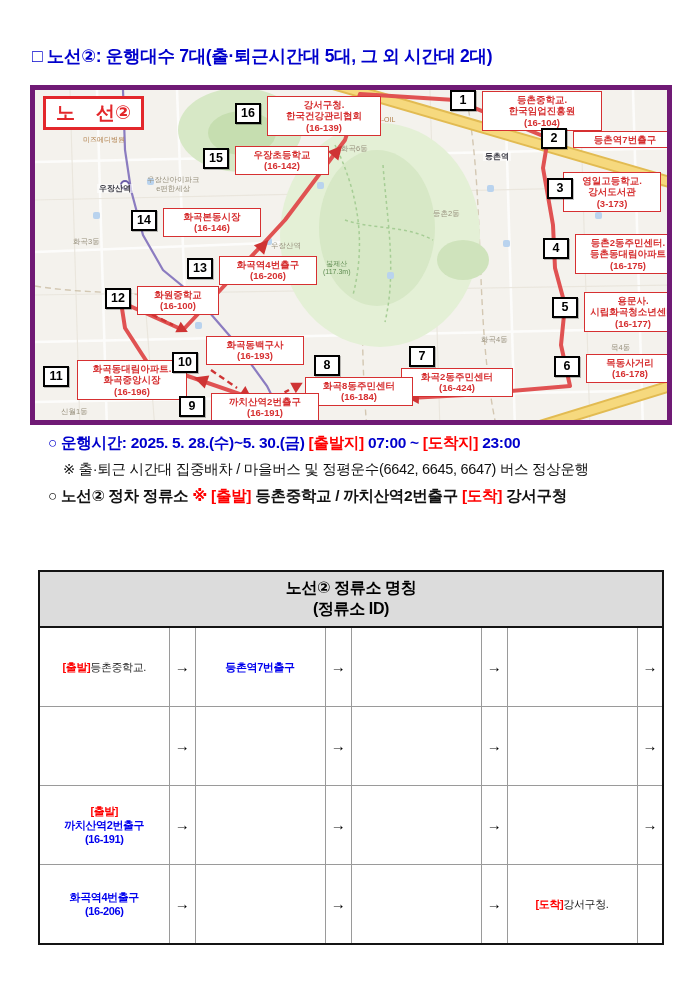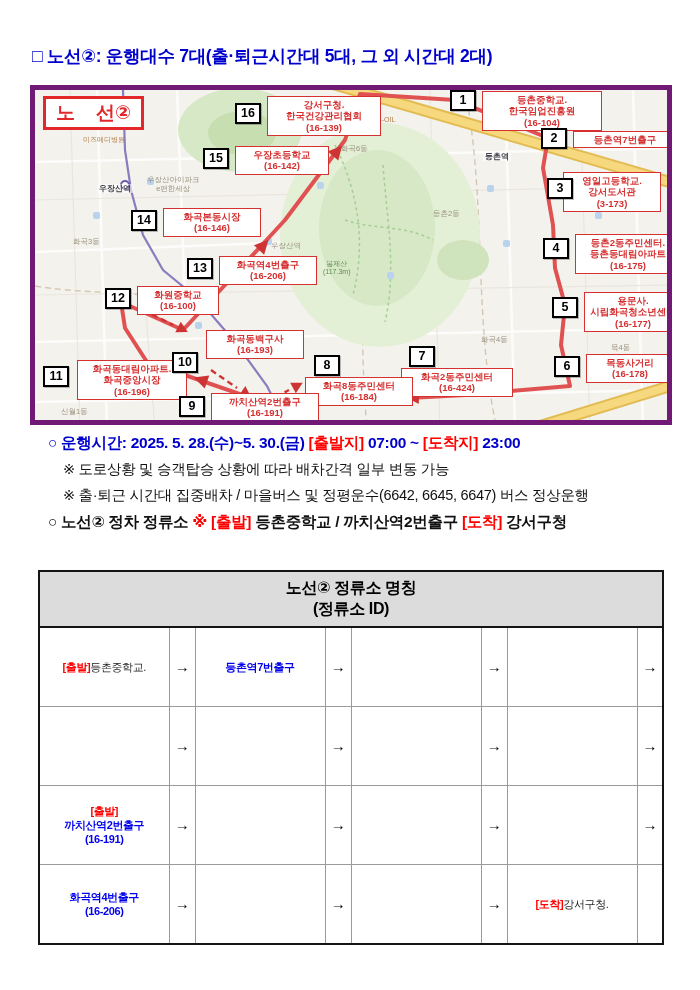--- a/index.html
+++ b/index.html
@@ -182,21 +182,21 @@
         <div class="stop-label" style="left: 270px; top: 287px; width: 100px;">
           <div>화곡8동주민센터</div>
           <div>(16-184)</div>
         </div>
         <div class="stop-num" style="left: 144px; top: 306px;">9</div>
         <div class="stop-label" style="left: 176px; top: 303px; width: 100px;">
           <div>까치산역2번출구</div>
           <div>(16-191)</div>
         </div>
         <div class="stop-num" style="left: 137px; top: 262px;">10</div>
-        <div class="stop-label" style="left: 171px; top: 240px; width: 90px;">
+        <div class="stop-label" style="left: 171px; top: 246px; width: 90px;">
           <div>화곡동백구사</div>
           <div>(16-193)</div>
         </div>
         <div class="stop-num" style="left: 8px; top: 276px;">11</div>
         <div class="stop-label" style="left: 42px; top: 270px; width: 102px;">
           <div>화곡동대림아파트.</div>
           <div>화곡중앙시장</div>
           <div>(16-196)</div>
         </div>
         <div class="stop-num" style="left: 70px; top: 198px;">12</div>
@@ -241,21 +241,20 @@
 (117.3m)</div>
         <div class="area-label poi" style="left: 342px; top: 26px;">S-OIL</div>
         <div class="area-label" style="left: 112px; top: 86px;">우장산아이파크
 e편한세상</div>
         <div class="area-label" style="left: 224px; top: 74px;">강서구청</div>
       </div>
   </div>
 
   <div class="info">
     <div class="iline"><span>○ 운행시간: 2025. 5. 28.(수)~5. 30.(금) </span><span class="red">[출발지]</span><span> 07:00 ~ </span><span class="red">[도착지]</span><span> 23:00</span></div>
-    <div class="note">※ 도로상황 및 승객탑승 상황에 따라 배차간격 일부 변동 가능</div>
     <div class="note">※ 출·퇴근 시간대 집중배차 / 마을버스 및 정평운수(6642, 6645, 6647) 버스 정상운행</div>
     <div class="stopsline"><span>○ 노선② 정차 정류소 </span><span class="red">※ [출발]</span><span> 등촌중학교 / 까치산역2번출구 </span><span class="red">[도착]</span><span> 강서구청</span></div>
   </div>
 
   <table class="stops-table">
     <colgroup>
       <col style="width:130px">
         <col style="width:26px">
       <col style="width:130px">
         <col style="width:26px">

